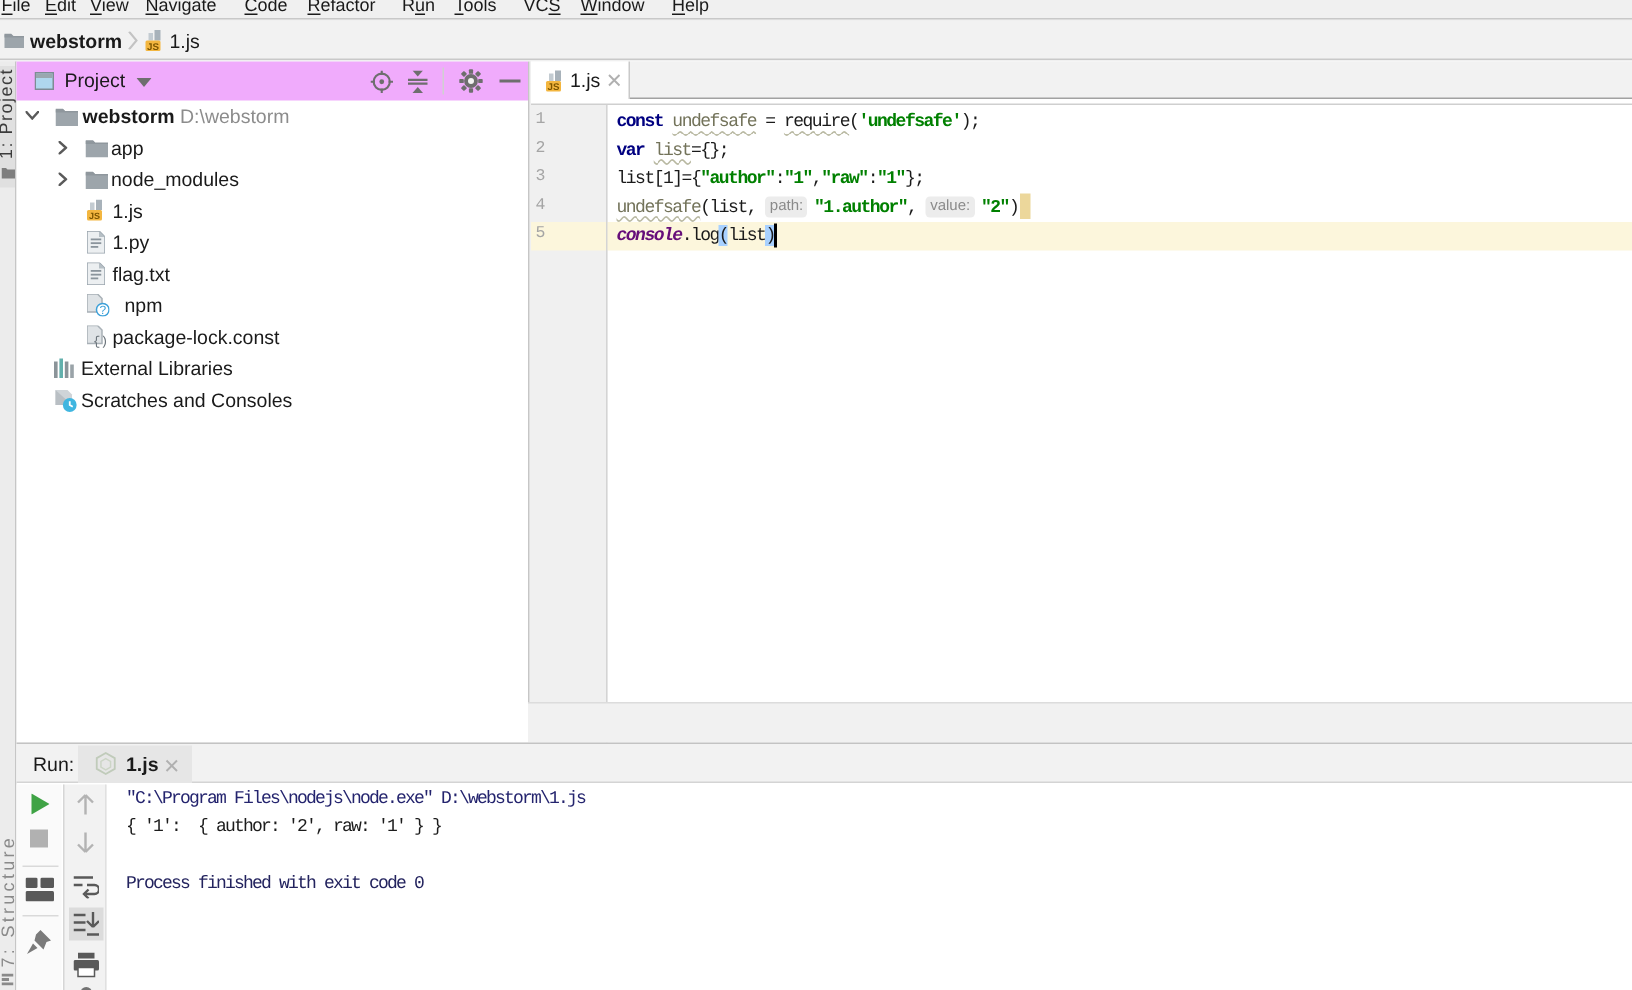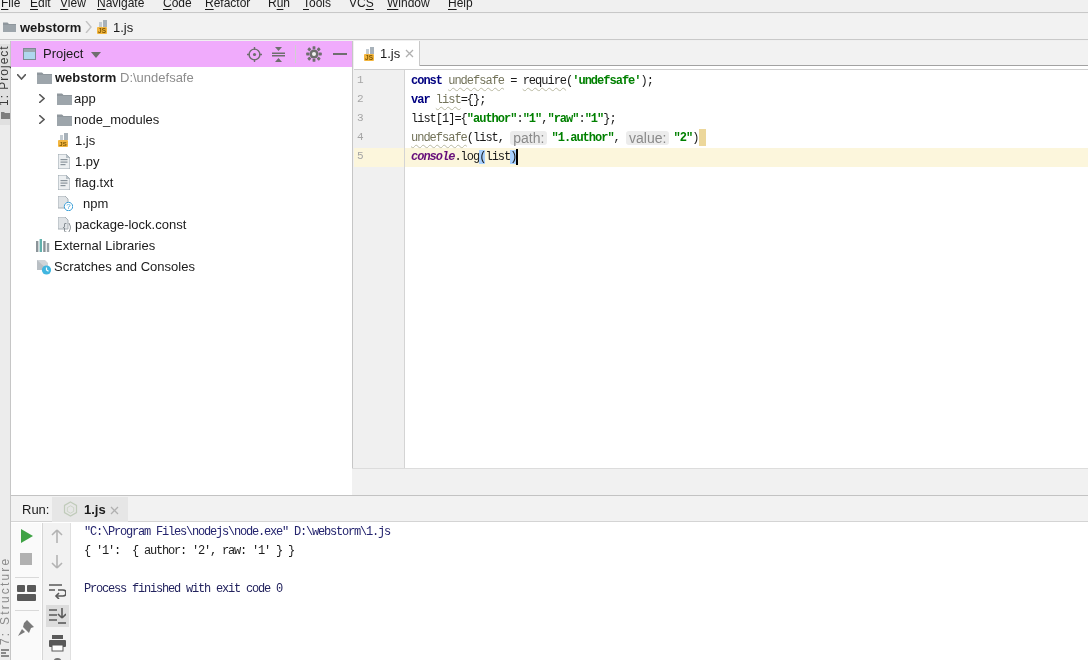--- a/index.html
+++ b/index.html
@@ -21,21 +21,21 @@
 #gutterbg{position:absolute;left:0;top:29px;width:51px;height:427px;background:#f0f0f0}
 #gutter{position:absolute;left:0;top:29px;width:51px;height:427px;border-right:1px solid #d4d4d4}
 .lnum{position:absolute;left:3px;width:12px;font-family:"Liberation Mono",monospace;font-size:11px;color:#a5a5a5}
 #code{position:absolute;left:57px;top:29px;width:677px;height:427px}
 .cl{position:absolute;left:0;width:677px;height:19px;font-family:"Liberation Mono",monospace;font-size:12px;line-height:19px;letter-spacing:-1px;white-space:pre;color:#1a1a1a}
 .cl>*{vertical-align:top}
 .kw{color:#000080;font-weight:bold}
 .str{color:#008000;font-weight:bold}
 .idg{color:#73735a}
 .wavy{text-decoration:underline;text-decoration-style:wavy;text-decoration-color:#b9b9a2;text-decoration-thickness:1px;text-underline-offset:2.5px}
-.hint{display:inline-block;background:#ececec;border-radius:3px;color:#8a8a8a;font-family:"Liberation Sans",sans-serif;font-size:14px;letter-spacing:0;height:14px;line-height:14px;padding:0 3px;margin:2px -2px 0 0}
+.hint{display:inline-block;background:#ececec;border-radius:3px;color:#8a8a8a;font-family:"Liberation Sans",sans-serif;font-size:10px;letter-spacing:0;height:14px;line-height:14px;padding:0 3px;margin:2px -2px 0 0}
 .brace{background:#a8d1ff}
 #curline{position:absolute;left:0;top:106.5px;width:734px;height:19px;background:#fcf6dc}
 #botstrip{position:absolute;left:352px;top:468px;width:736px;height:27px;background:#f1f1f1;border-top:1px solid #dcdcdc}
 #runpanel{position:absolute;left:11px;top:495px;width:1077px;height:185px;background:#fff}
 #runhead{position:absolute;left:0;top:0;width:1077px;height:27px;background:#f2f2f2;border-top:1px solid #c3c3c3;border-bottom:1px solid #d4d4d4}
 #runtab{position:absolute;left:41px;top:1px;width:76px;height:25px;background:#e6e6e6}
 #rcol1{position:absolute;left:0;top:28px;width:30px;height:137px;background:#fafafa}
 #rcol2{position:absolute;left:31px;top:28px;width:29px;height:137px;background:#f2f2f2;border-left:1px solid #d6d6d6;border-right:1px solid #e0e0e0}
 .con{position:absolute;left:73px;font-family:"Liberation Mono",monospace;font-size:12px;letter-spacing:-1.2px;white-space:pre}
 </style></head><body>
@@ -119,21 +119,21 @@
         <circle cx="8" cy="8" r="2" fill="#f2f2f2"></circle>
       </svg>
 <rect class="abs" style="left:322px;top:12px;width:14px;height:2px;background:#6e6e6e"></rect>
 </div>
 
 <div class="row" style="top:26px"><svg class="abs" style="left:6px;top:7px" width="9" height="6" viewBox="0 0 9 6">
         <path d="M0 0l4.5 5L9 0" fill="none" stroke="#5a5a5a" stroke-width="1.6"></path>
       </svg><svg class="abs" style="left:26px;top:4px" width="15" height="13" viewBox="0 0 15 13">
         <path d="M0 2h5l1.5 1.5H15V13H0z" fill="#9da5ab"></path>
         <path d="M0 1.5h5L6.5 3H15v1H0z" fill="#8f979d"></path>
-      </svg><span class="lbl" style="left:44px;font-weight:bold">webstorm</span><span class="lbl gray" style="left:109px">D:\undefsafe</span></div>
+      </svg><span class="lbl" style="left:44px;font-weight:bold">webstorm</span><span class="lbl gray" style="left:109px">D:\webstorm</span></div>
 <div class="row" style="top:47px"><svg class="abs" style="left:28px;top:6px" width="6" height="9" viewBox="0 0 6 9">
         <path d="M0 0l5 4.5L0 9" fill="none" stroke="#5a5a5a" stroke-width="1.6"></path>
       </svg><svg class="abs" style="left:46px;top:4px" width="15" height="13" viewBox="0 0 15 13">
         <path d="M0 2h5l1.5 1.5H15V13H0z" fill="#9da5ab"></path>
         <path d="M0 1.5h5L6.5 3H15v1H0z" fill="#8f979d"></path>
       </svg><span class="lbl" style="left:63px">app</span></div>
 <div class="row" style="top:68px"><svg class="abs" style="left:28px;top:6px" width="6" height="9" viewBox="0 0 6 9">
         <path d="M0 0l5 4.5L0 9" fill="none" stroke="#5a5a5a" stroke-width="1.6"></path>
       </svg><svg class="abs" style="left:46px;top:4px" width="15" height="13" viewBox="0 0 15 13">
         <path d="M0 2h5l1.5 1.5H15V13H0z" fill="#9da5ab"></path>

